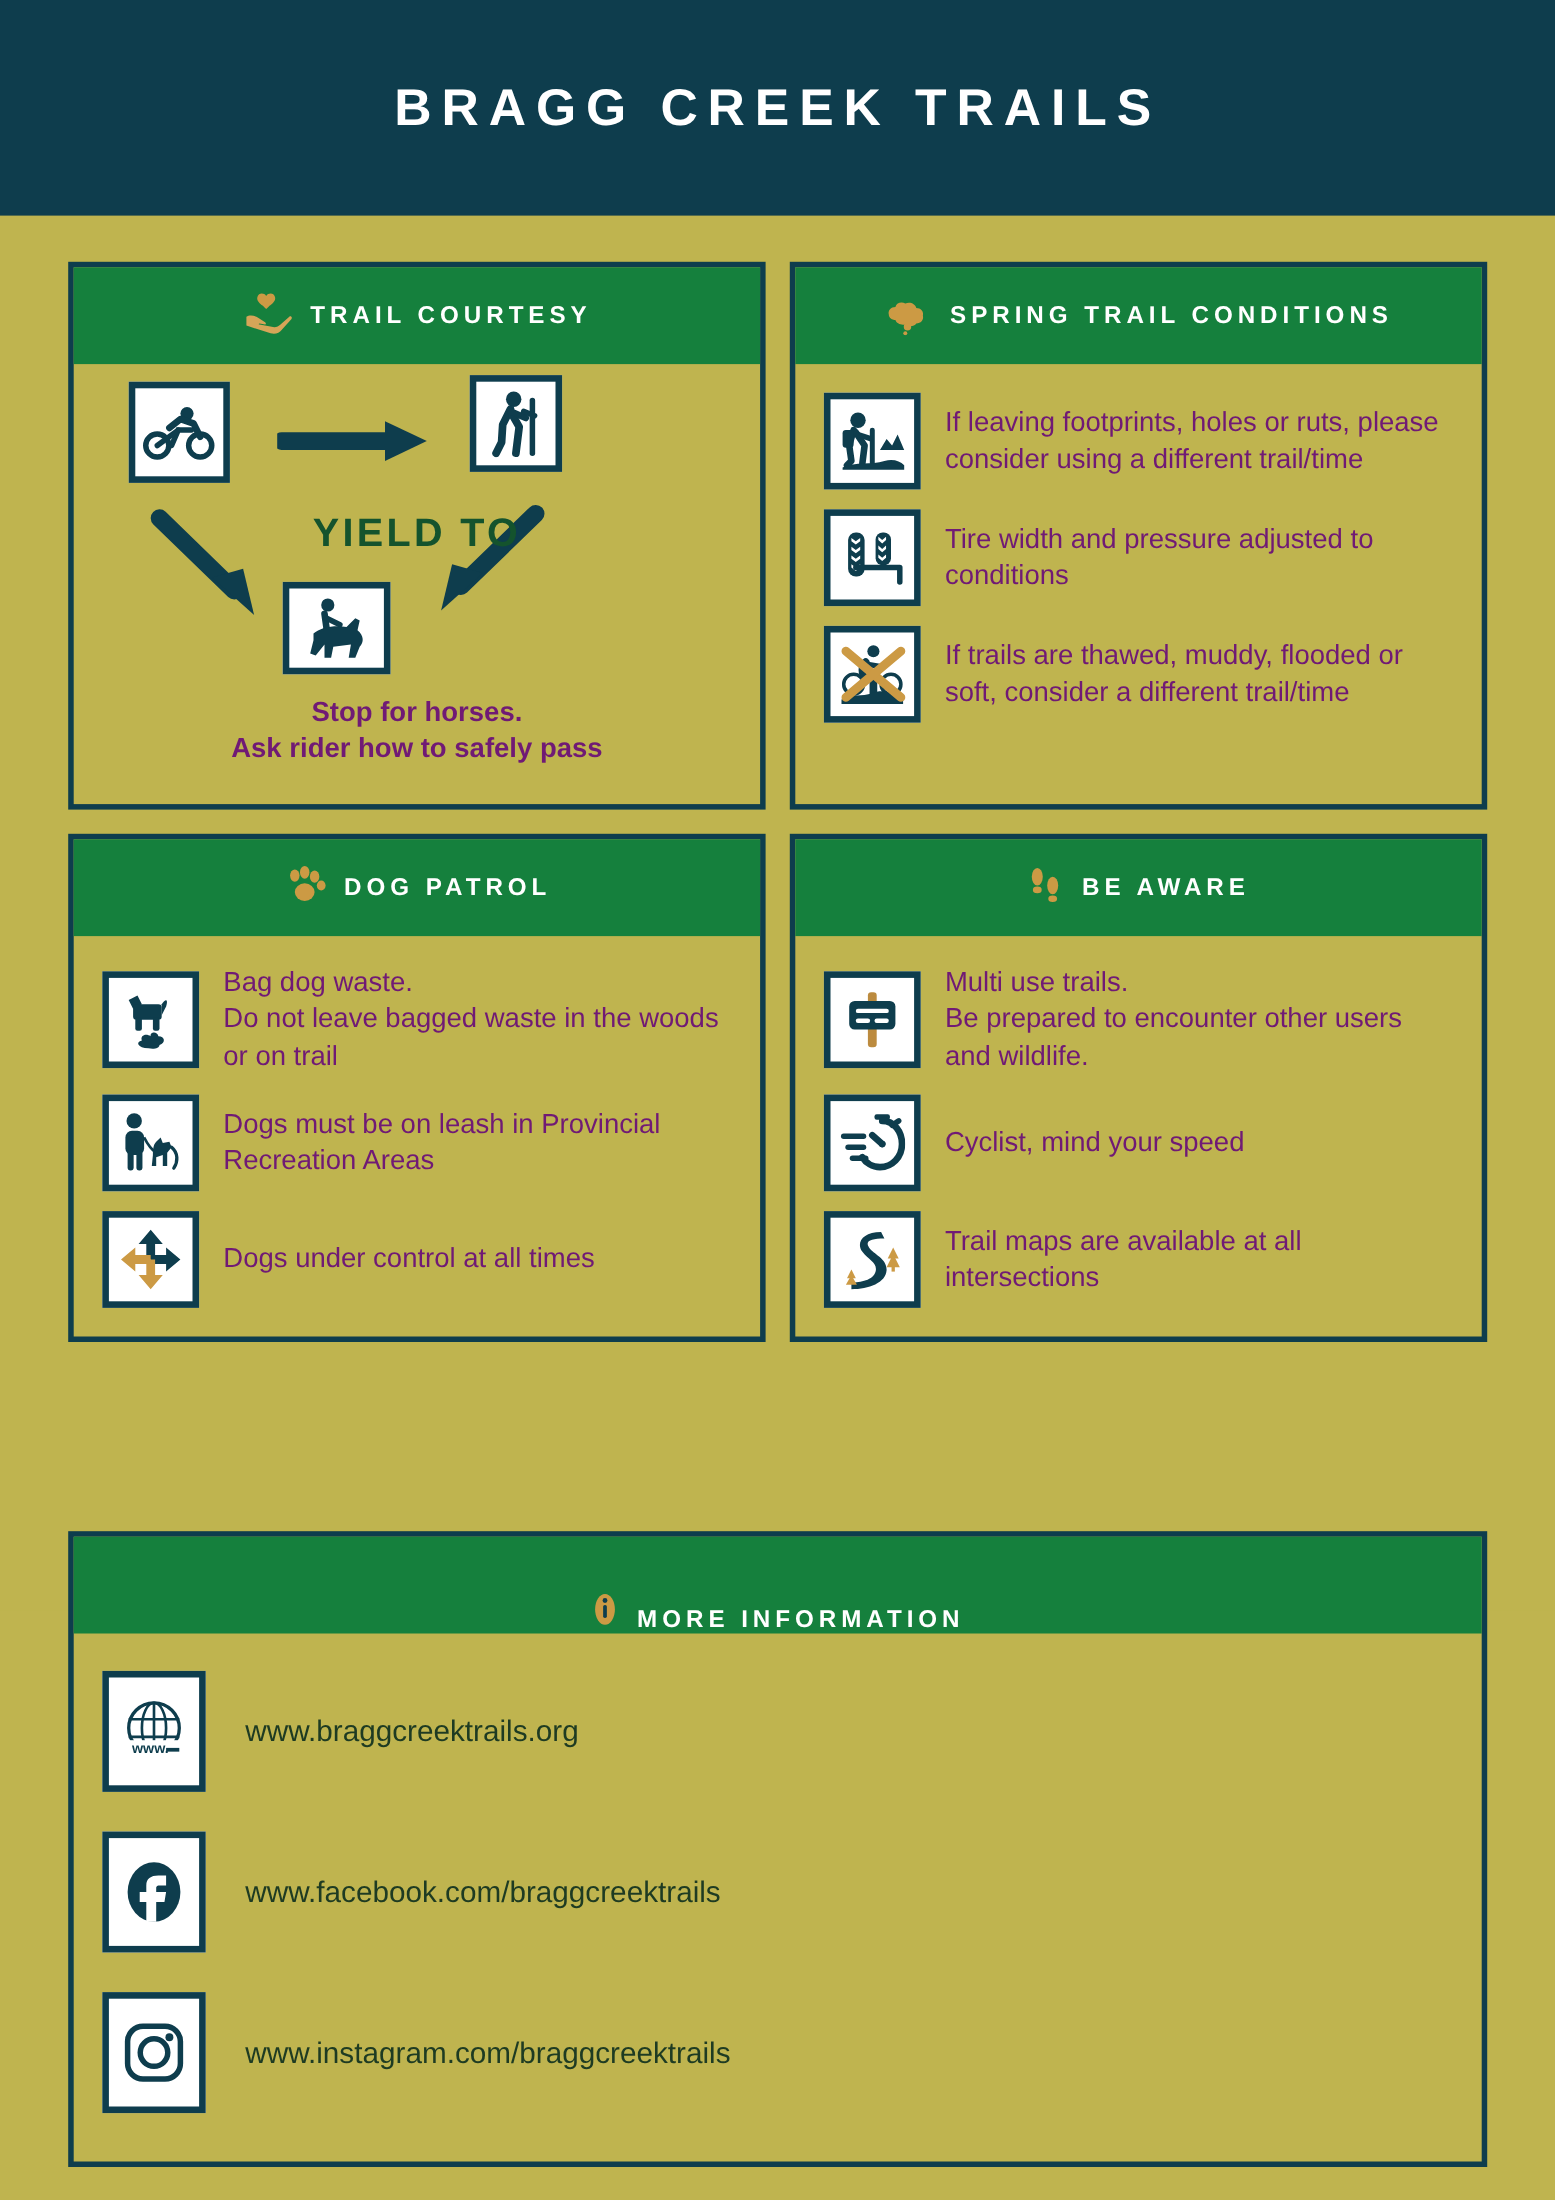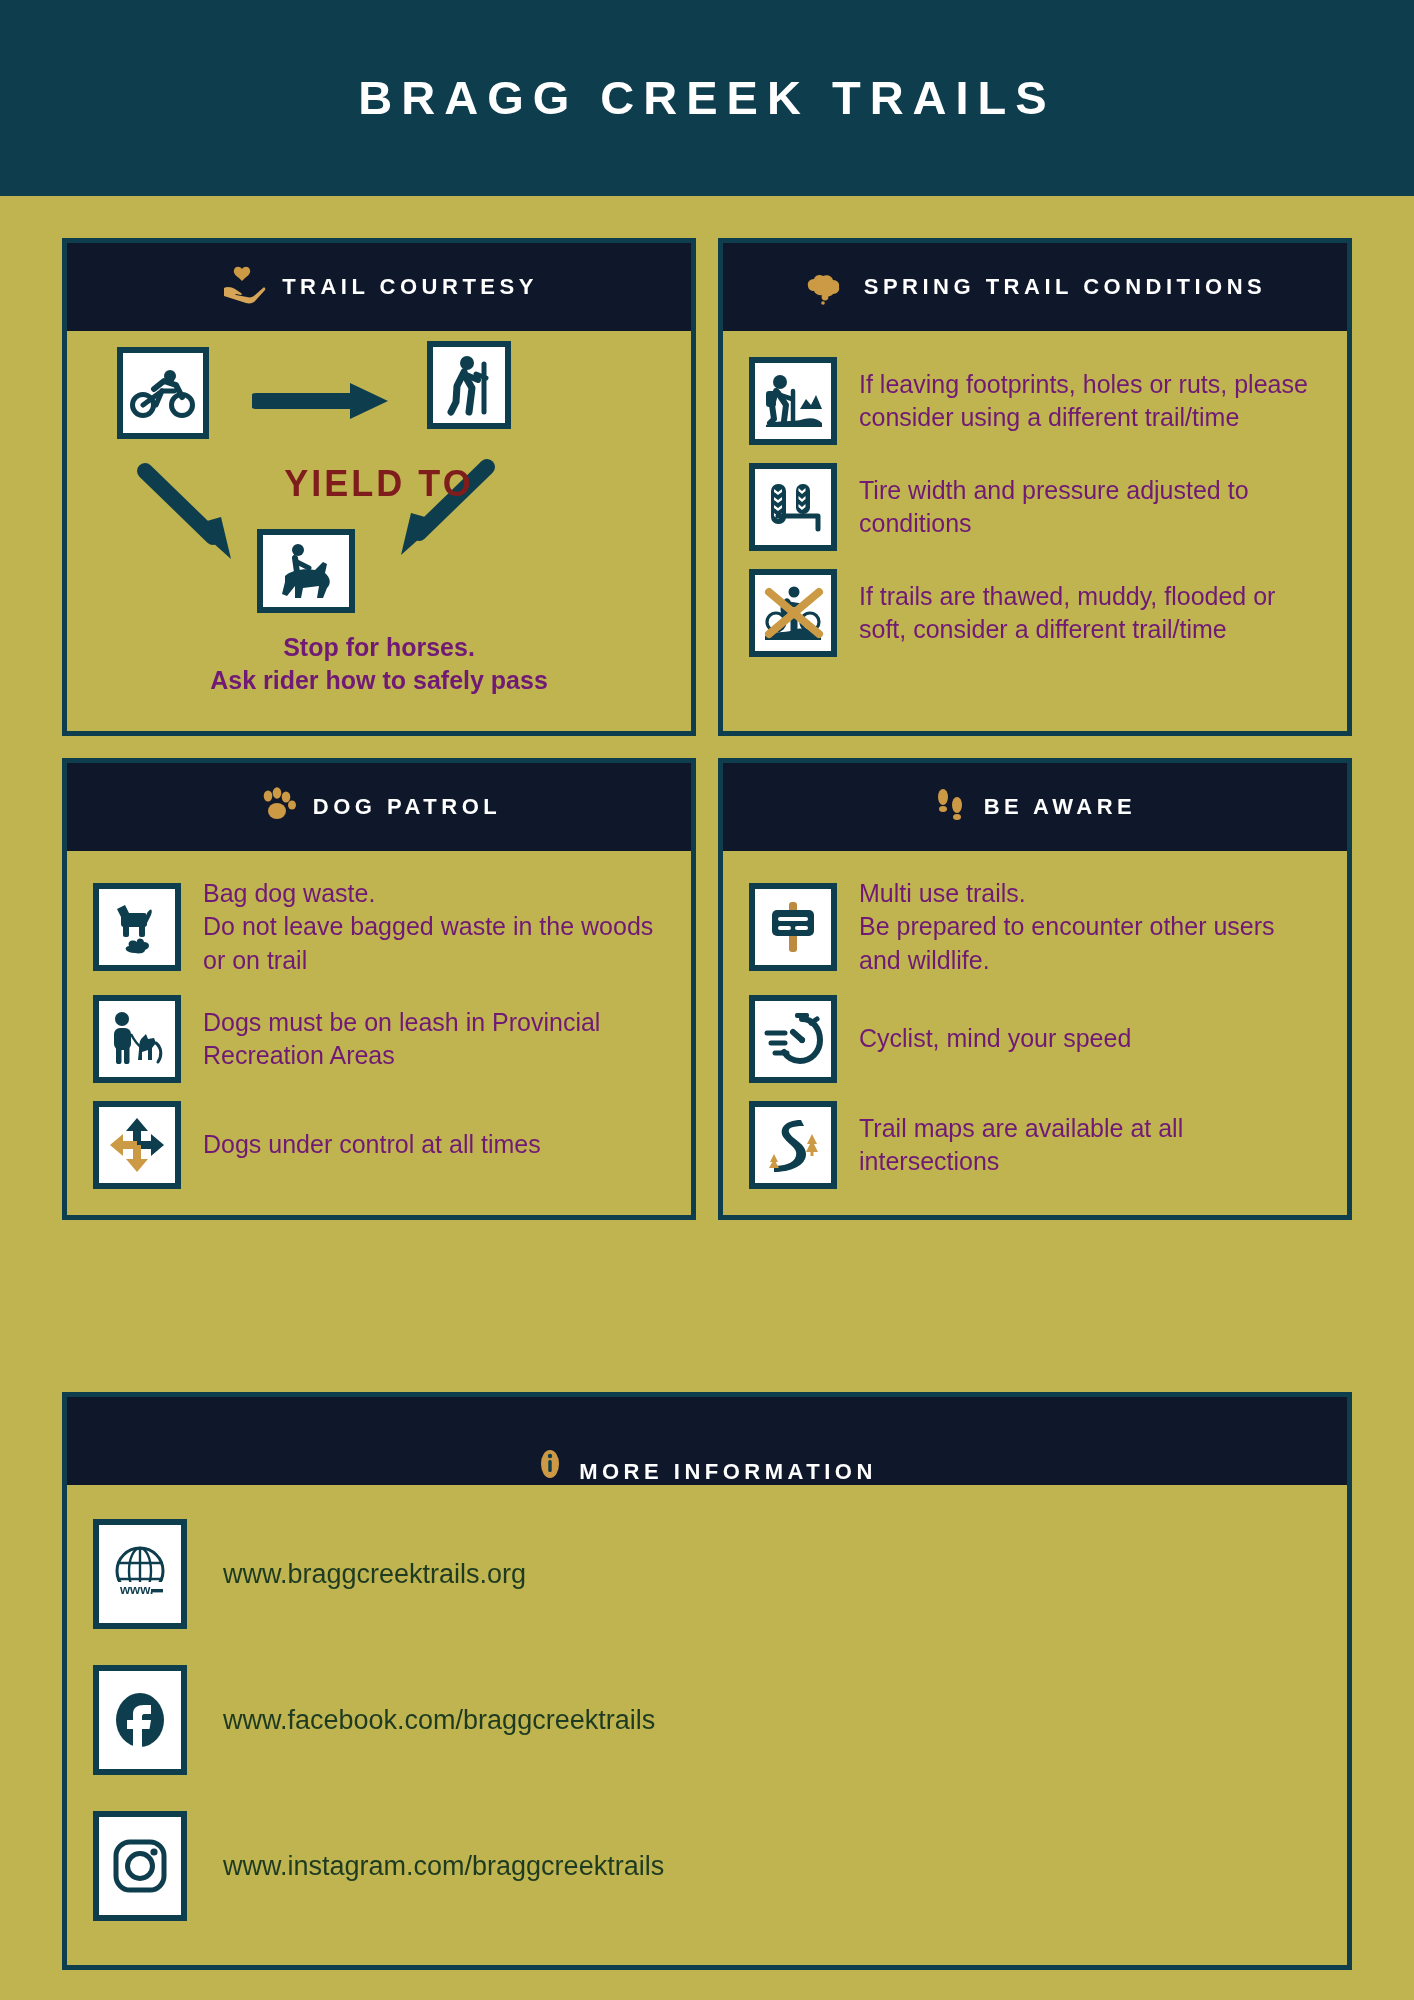--- a/index.html
+++ b/index.html
@@ -28,21 +28,21 @@
     position:absolute;left:62px;top:238px;width:1290px;
     display:flex;flex-wrap:wrap;gap:22px 22px;
   }
   .card{
     width:634px;
     border:5px solid #0e3d4d;
     background:#bfb44f;
     box-sizing:border-box;
   }
   .card-head{
-    background:#0f172a;
+    background:#15803d;
     height:88px;
     display:flex;align-items:center;justify-content:center;gap:16px;
     padding:0 10px;
   }
   .card-head .title{
     color:#ffffff;font-size:22px;letter-spacing:4.5px;font-weight:600;
   }
   .card-body{padding:26px 24px 26px 26px;}
 
   
@@ -56,21 +56,21 @@
   
   .courtesy-body{position:relative;height:400px;padding:0;}
   .tile-bike{position:absolute;left:50px;top:16px;width:92px;height:92px;}
   .tile-hike{position:absolute;left:360px;top:10px;width:84px;height:88px;}
   .tile-horse{position:absolute;left:190px;top:198px;width:98px;height:84px;}
   .arrow-right{position:absolute;left:185px;top:48px;}
   .arrow-dl{position:absolute;left:68px;top:130px;}
   .arrow-dr{position:absolute;left:310px;top:126px;}
   .yield-to{
     position:absolute;left:0;right:0;top:132px;text-align:center;
-    color:#7f1d1d;font-size:36px;font-weight:bold;letter-spacing:3px;
+    color:#14532d;font-size:36px;font-weight:bold;letter-spacing:3px;
   }
   .horse-note{
     position:absolute;left:0;right:0;top:300px;text-align:center;
     color:#701a75;font-size:25px;font-weight:bold;line-height:1.30;
   }
 
   
   .rows{display:flex;flex-direction:column;gap:18px;}
   .row{display:flex;align-items:center;gap:22px;}
   .row .tile{width:88px;height:88px;}

